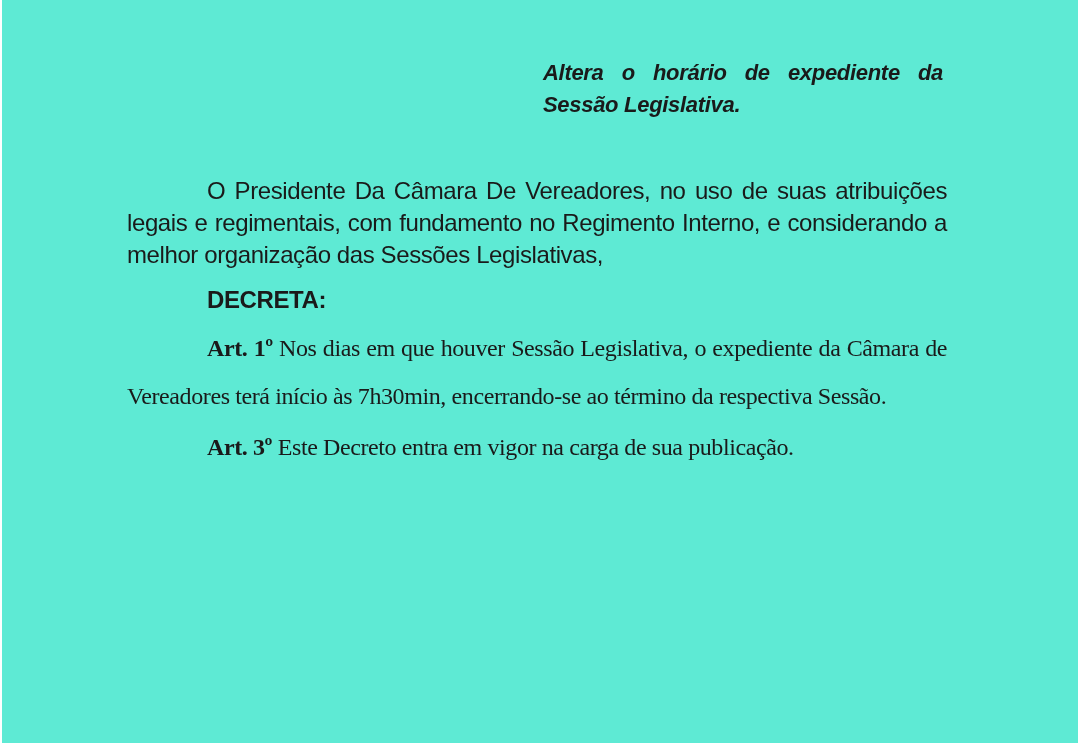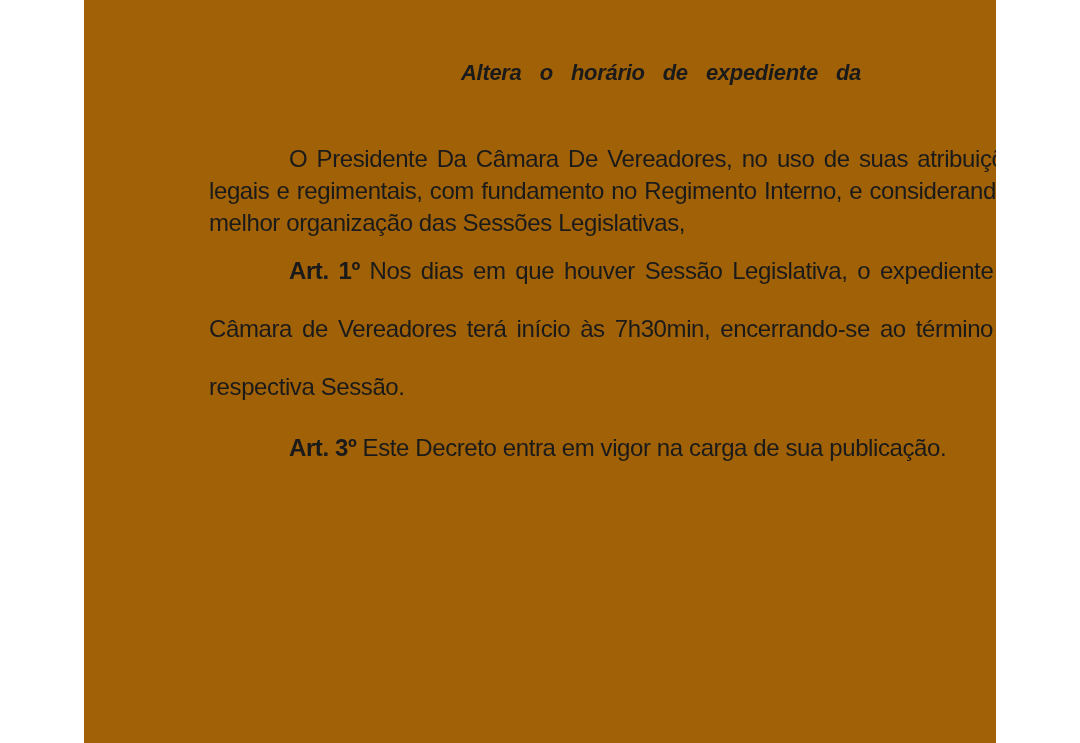--- a/index.html
+++ b/index.html
@@ -3,24 +3,24 @@
 <meta charset="utf-8">
 <title>Decreto</title>
 <style>
   html, body {
     margin: 0;
     padding: 0;
     background: #ffffff;
   }
   .page {
     position: relative;
-    width: 912px;
+    width: 1076px;
     height: 743px;
     margin: 0 auto;
-    background: #a16207;
+    background: #5eead4;
     overflow: hidden;
     font-family: "Liberation Sans", sans-serif;
     color: #1a1a1a;
   }
   .sheet {
     padding-top: 57px;
   }
   
   .epigraph {
     width: 400px;
@@ -62,33 +62,36 @@
     line-height: 32px;
   }
   .para.heading {
     margin-top: 8px;
     line-height: 42px;
     font-weight: bold;
     text-align: left;
   }
   .para.article {
     margin-top: 3px;
-    line-height: 58px;
+    line-height: 48px;
+    font-family: Liberation Serif, serif;
   }
 </style>
 </head>
 <body>
 
 <div class="page">
   <div class="sheet">
 
     <div class="epigraph" id="epigraph">
         <div class="epi-line justify">Altera o horário de expediente da</div>
+        <div class="epi-line last">Sessão Legislativa.</div>
       </div>
 
     <div class="content" id="content">
         <p class="para preamble"><span>O Presidente Da Câmara De Vereadores, no uso de suas atribuições legais e regimentais, com fundamento no Regimento Interno, e considerando a melhor organização das Sessões Legislativas,</span></p>
+        <p class="para heading"><span class="lead">DECRETA:</span></p>
         <p class="para article"><span class="lead">Art. 1º</span> <span>Nos dias em que houver Sessão Legislativa, o expediente da Câmara de Vereadores terá início às 7h30min, encerrando-se ao término da respectiva Sessão.</span></p>
         <p class="para article"><span class="lead">Art. 3º</span> <span>Este Decreto entra em vigor na carga de sua publicação.</span></p>
       </div>
 
   </div>
 </div>
 
 </body></html>

